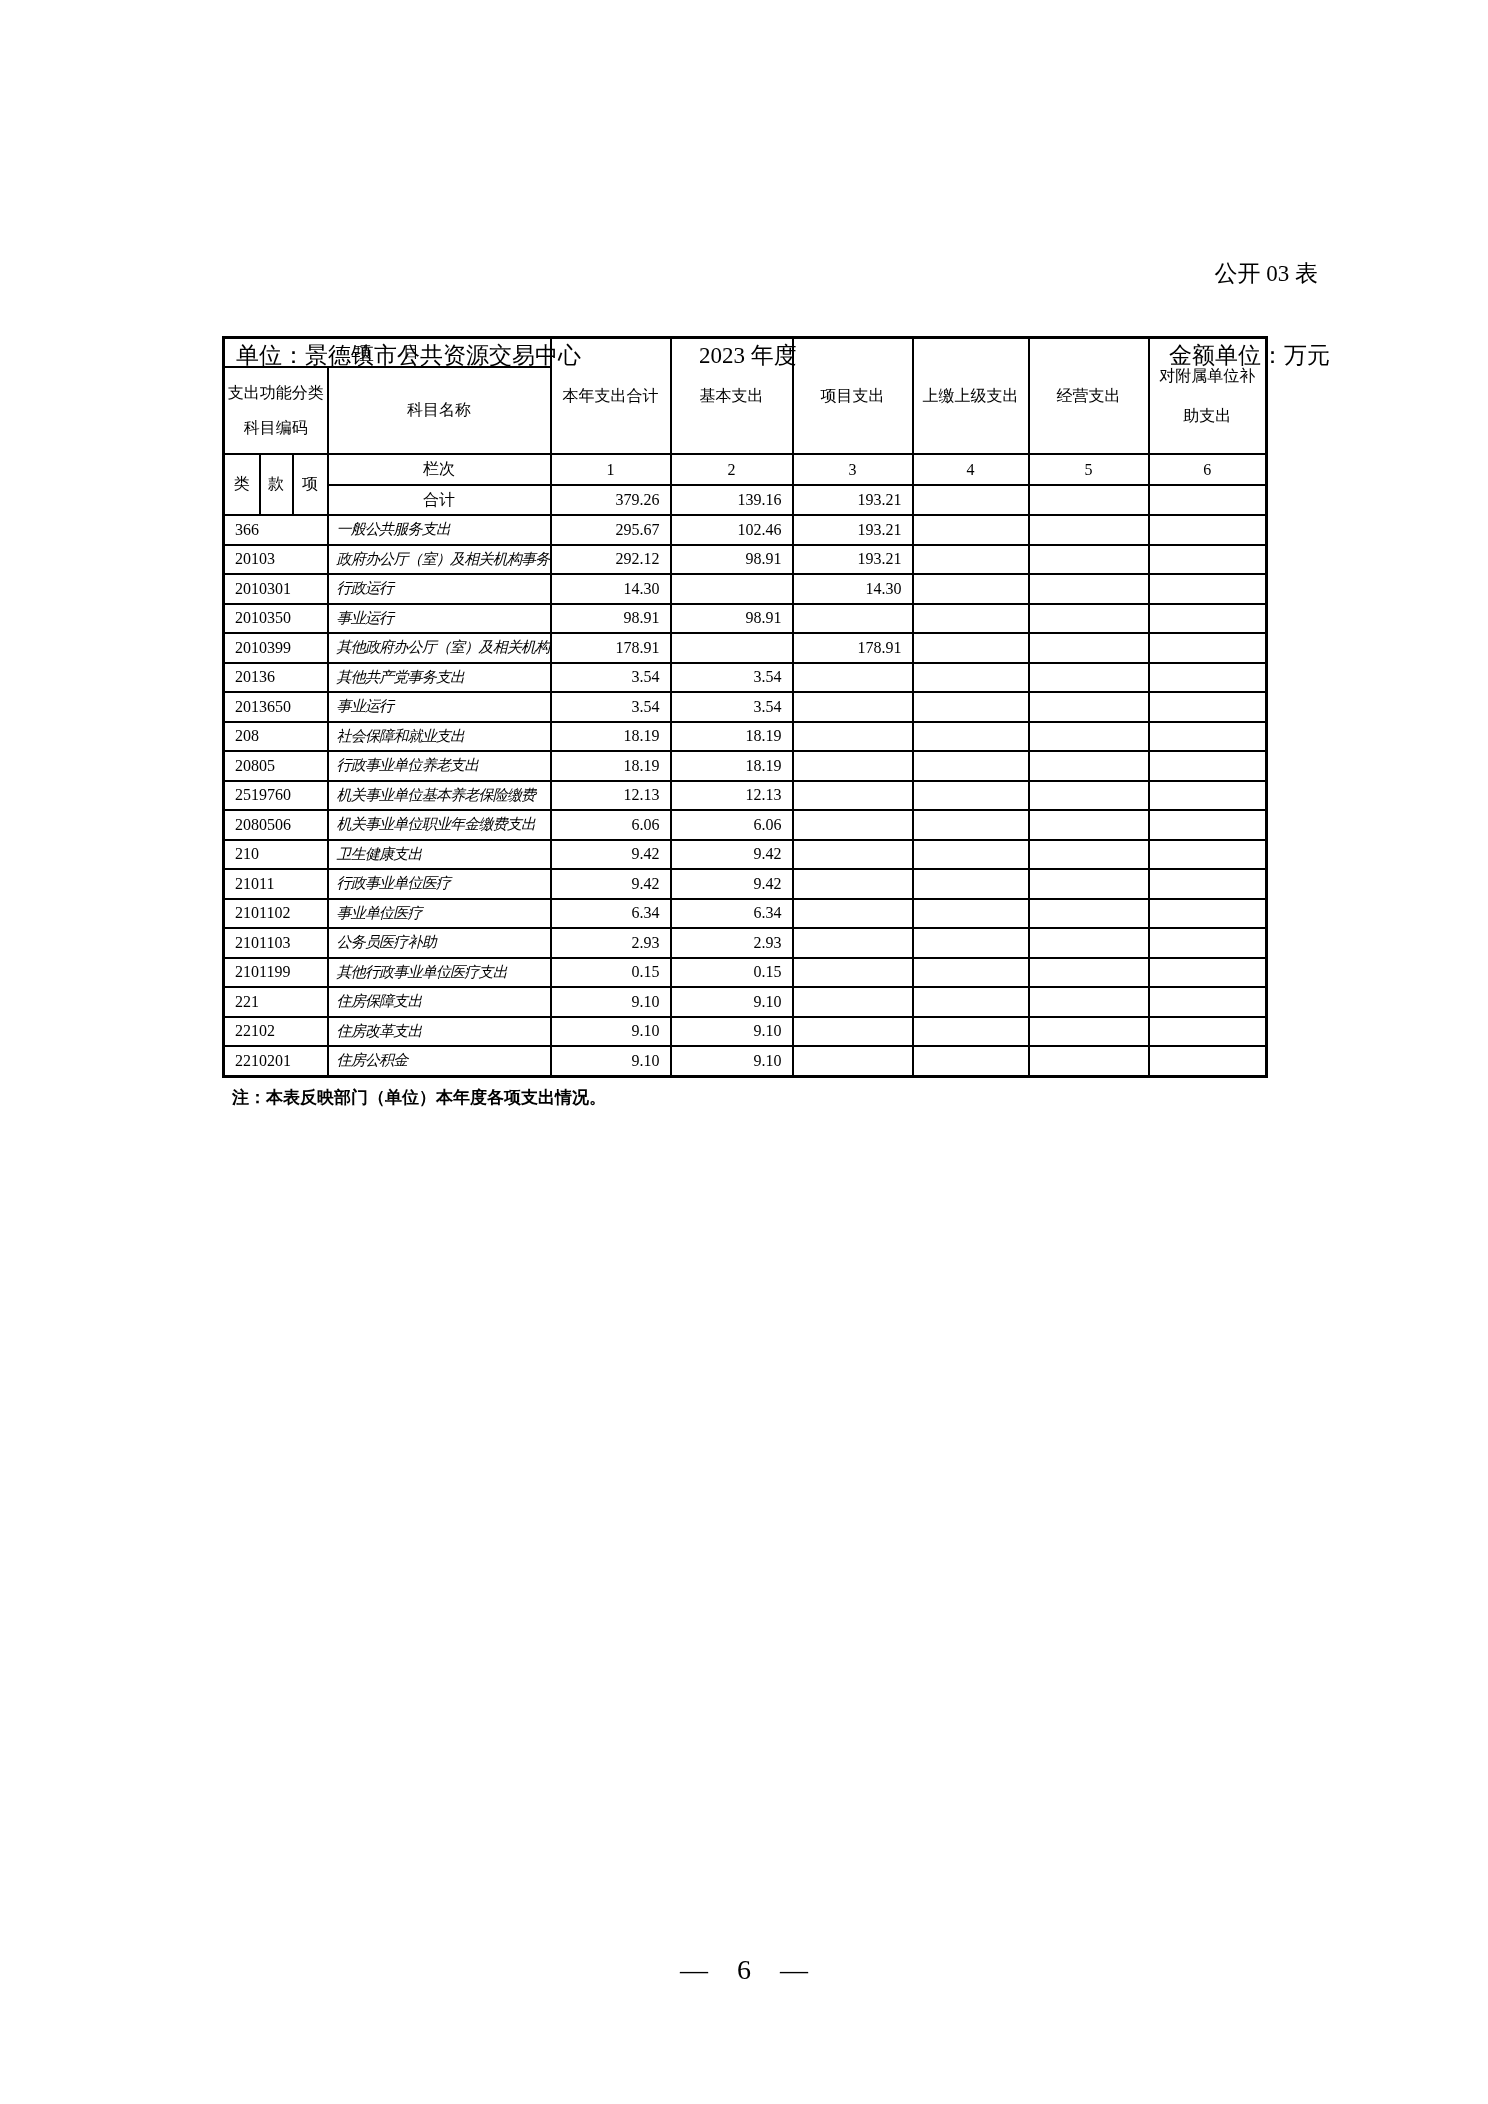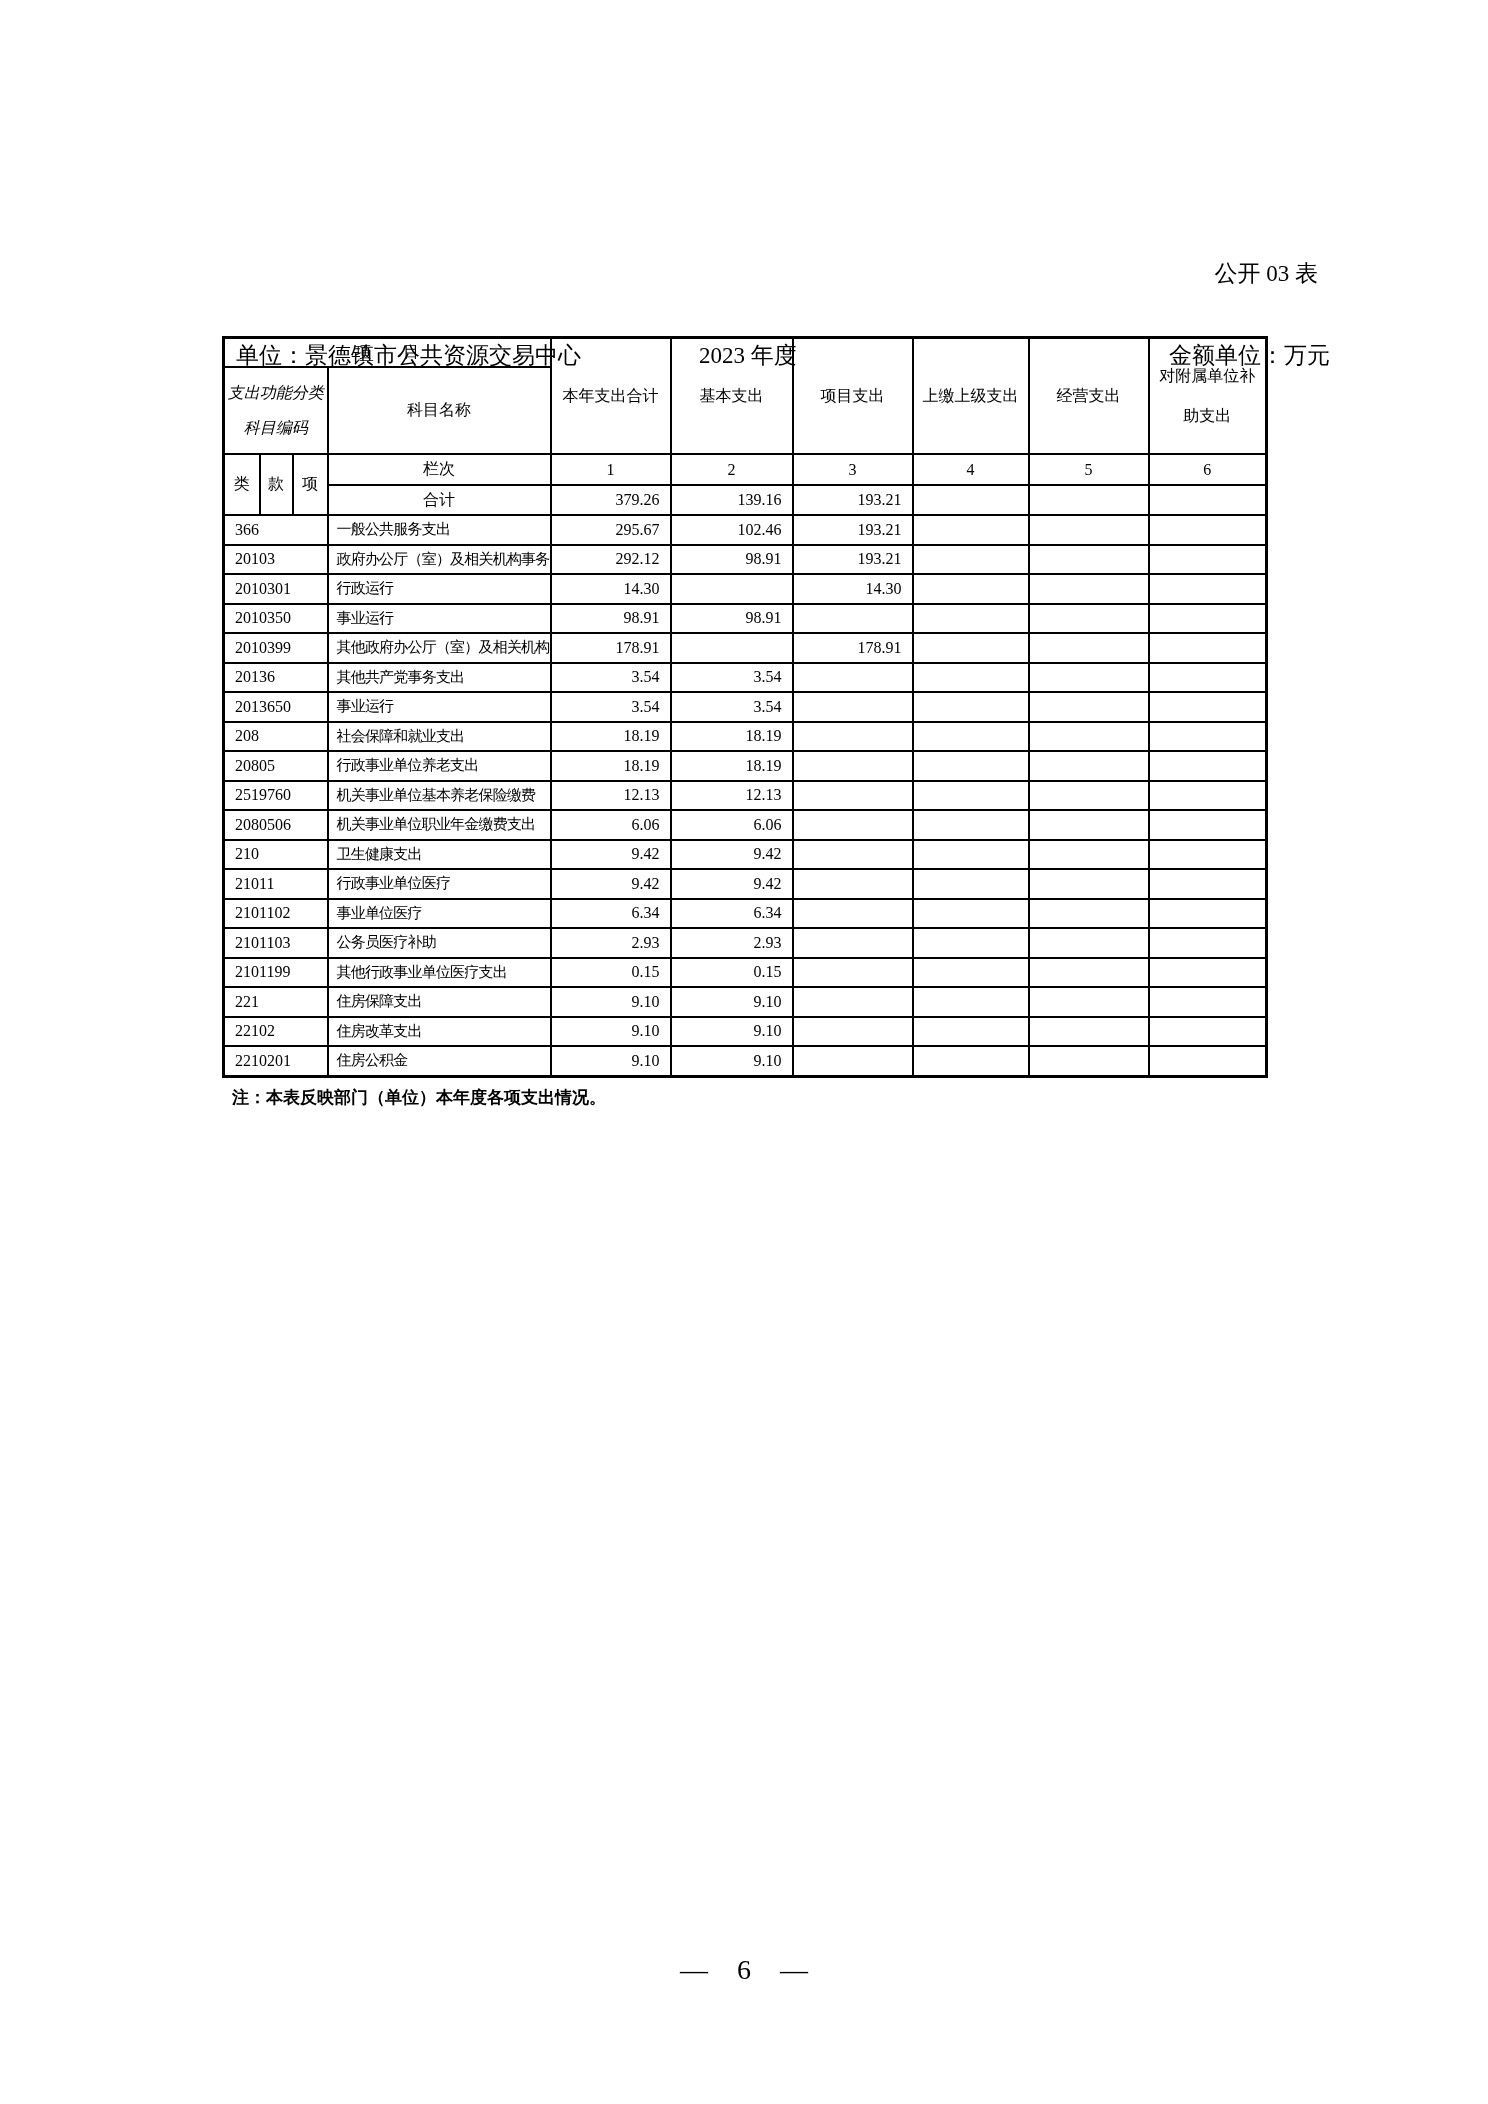--- a/index.html
+++ b/index.html
@@ -23,27 +23,27 @@
     border-collapse:collapse;table-layout:fixed;
     border:3px solid #000;
   }
   table.main td{
     border:2px solid #000;font-size:16px;padding:0;
     overflow:hidden;white-space:nowrap;vertical-align:middle;
   }
   .c{text-align:center;}
   .r{text-align:right;padding-right:10px !important;}
   .code{text-align:left;padding-left:10px !important;}
-  .name{text-align:left;padding-left:8px !important;font-size:15px !important;letter-spacing:-0.8px;}
+  .name{text-align:left;padding-left:8px !important;font-size:15px !important;letter-spacing:-0.8px;font-style:italic;}
   .row-a td{height:27px;}
   .row-b td{height:85px;}
   .row-c td{height:29px;margin-top:34px;}
   .row-d td{height:28px;}
   tbody#data-rows td{height:27.5px;}
-  .two-line div{line-height:2.15;font-style:italic;}
+  .two-line div{line-height:2.15;}
   .aff-cell div{line-height:2.5;}
 
   .note{position:absolute;top:1086px;left:232px;font-size:17px;font-weight:bold;}
   .page-number{position:absolute;top:1954px;left:0;width:100%;text-align:center;font-size:28px;word-spacing:22px;}
 </style>
 </head>
 <body>
 
 <div class="page">
 

